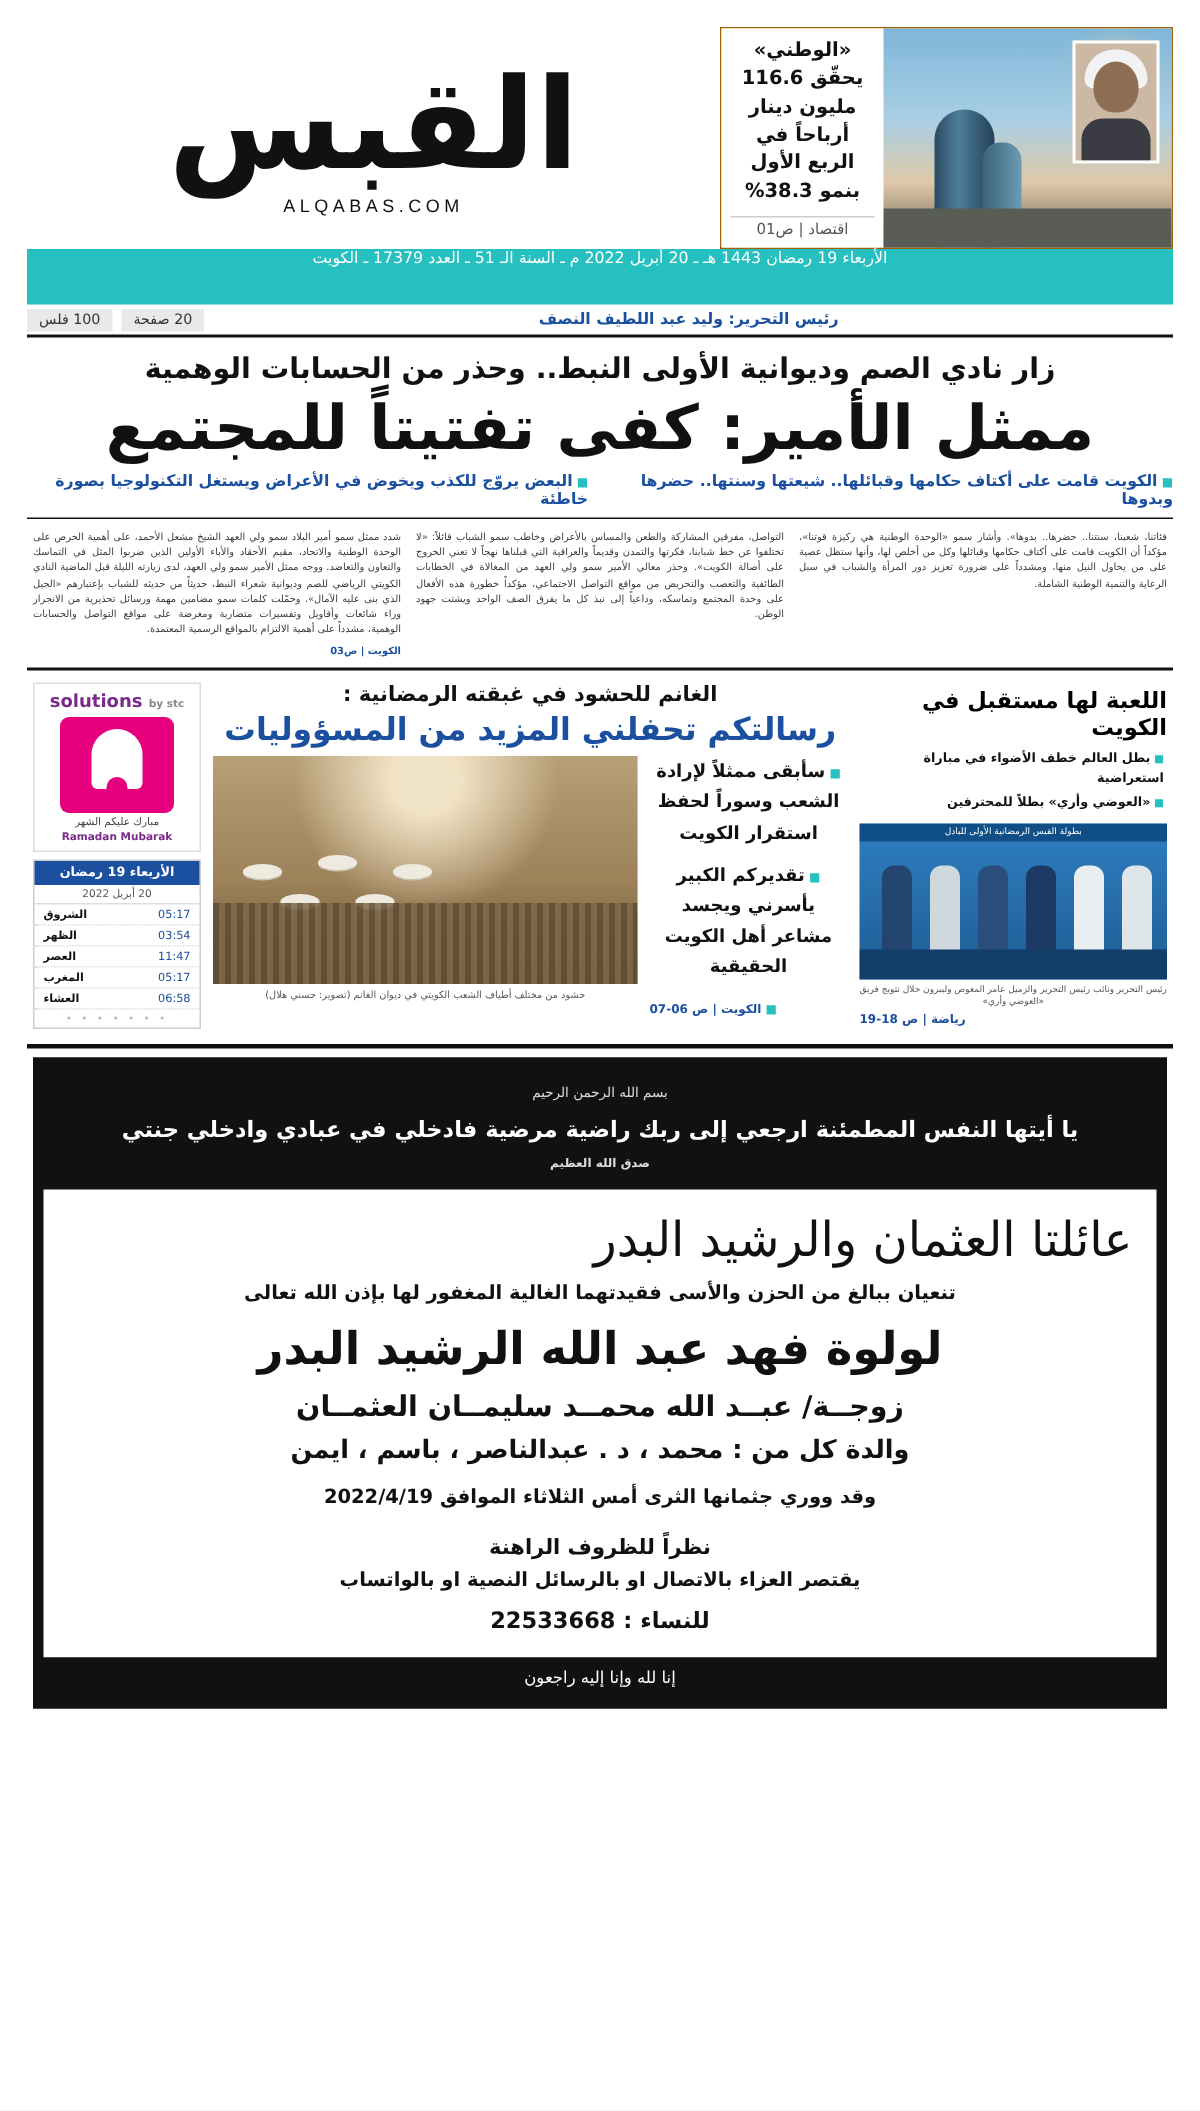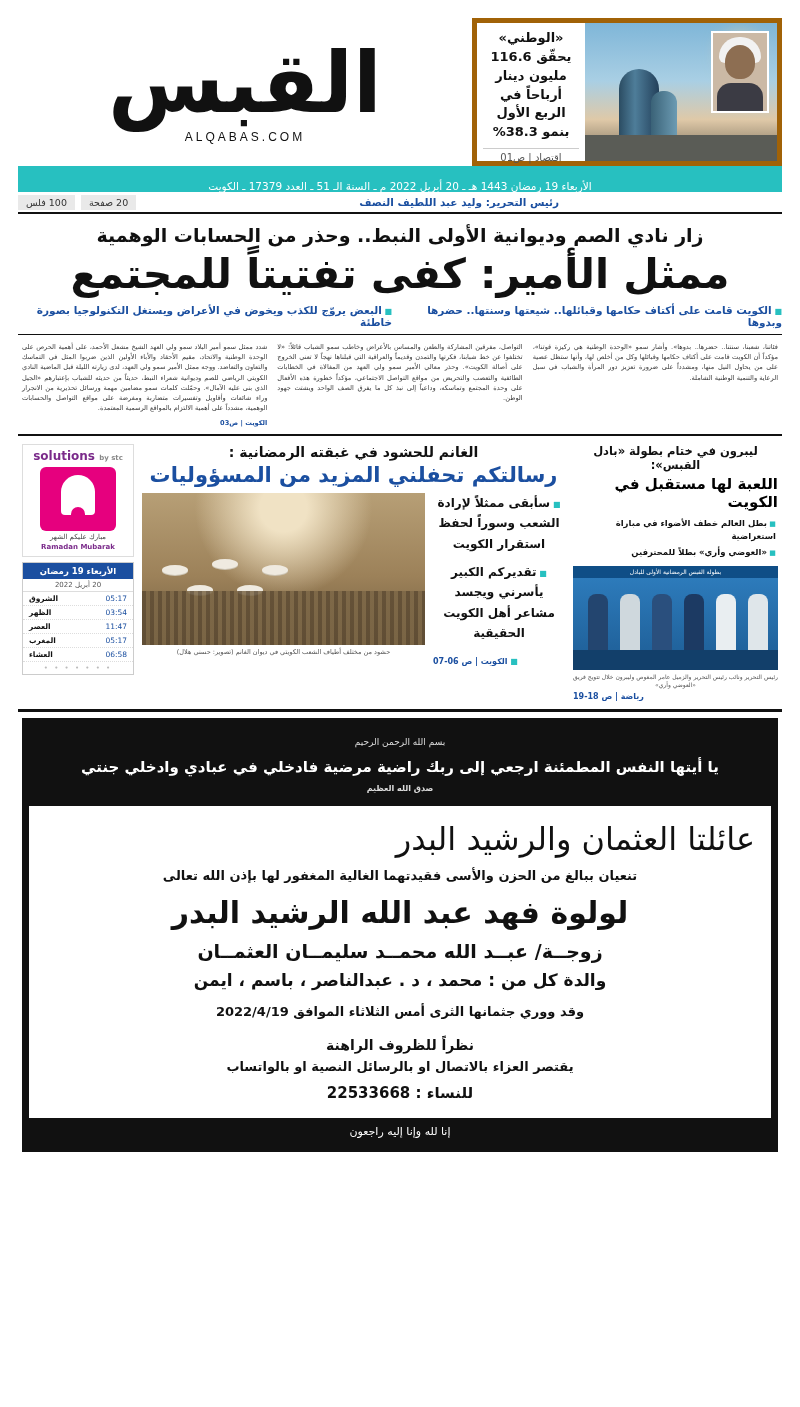--- a/index.html
+++ b/index.html
@@ -5,36 +5,36 @@
   html,body{margin:0;padding:0;background:#e9e9e9;}
   body{font-family:"DejaVu Sans","Liberation Sans",sans-serif;}
   .page{width:800px;height:1407px;margin:0 auto;background:#ffffff;position:relative;overflow:hidden;}
   .sheet{position:absolute;left:18px;top:18px;width:764px;height:1371px;background:#fff;}
 
   
   .masthead{display:flex;flex-direction:row-reverse;align-items:stretch;height:148px;border-bottom:0;}
   .logo-block{flex:1;display:flex;flex-direction:column;align-items:center;justify-content:center;padding-top:6px;}
   .logo-ar{font-size:84px;font-weight:bold;line-height:.9;color:#111;letter-spacing:-2px;}
   .logo-en{font-size:12px;letter-spacing:3px;color:#111;margin-top:8px;font-family:"Liberation Sans",sans-serif;}
-  .promo{width:300px;display:flex;flex-direction:row-reverse;border:5px solid #a16207;}
+  .promo{width:300px;display:flex;flex-direction:row-reverse;border:1px solid #a16207;}
   .promo-text{width:96px;background:#fff;padding:6px 6px 4px;text-align:center;}
   .promo-text .t1{font-size:13px;font-weight:bold;color:#111;line-height:1.45;}
   .promo-text .t2{font-size:10px;color:#555;border-top:1px solid #ccc;margin-top:6px;padding-top:3px;}
   .promo-img{flex:1;position:relative;background:linear-gradient(#7fb6d8 0%,#a9cfe4 42%,#dfc9a8 70%,#6d6353 100%);overflow:hidden;}
   .tower{position:absolute;left:34px;bottom:0;width:40px;height:92px;background:linear-gradient(90deg,#2b4c62,#4e7d99 40%,#23405a);border-radius:20px 20px 0 0;}
   .tower2{position:absolute;left:66px;bottom:0;width:26px;height:70px;background:linear-gradient(90deg,#3a6277,#6c9bb3);border-radius:12px 12px 0 0;}
   .skyline{position:absolute;left:0;right:0;bottom:0;height:26px;background:#5a5c56;}
   .sun{position:absolute;right:26px;top:18px;width:22px;height:22px;border-radius:50%;background:#ffdca0;box-shadow:0 0 18px 8px rgba(255,220,160,.6);}
   .portrait{position:absolute;right:8px;top:8px;width:54px;height:78px;background:#cbb9a5;border:2px solid #fff;overflow:hidden;}
   .portrait .head{position:absolute;left:12px;top:12px;width:30px;height:34px;border-radius:50% 50% 45% 45%;background:#8d6e52;}
   .portrait .ghutra{position:absolute;left:6px;top:4px;width:42px;height:26px;background:#f2f2f2;border-radius:20px 20px 6px 6px;}
   .portrait .body{position:absolute;left:4px;bottom:0;width:46px;height:28px;background:#3b3b44;border-radius:14px 14px 0 0;}
 
   
-  .infobar{display:flex;flex-direction:row-reverse;align-items:flex-end;background:#27c0c0;color:#fff;height:26px;font-size:10.5px;padding:0 8px;}
+  .infobar{display:flex;flex-direction:row-reverse;align-items:flex-start;background:#27c0c0;color:#fff;height:37px;font-size:10.5px;padding:0 8px;}
   .infobar .seg{padding:0 10px;white-space:nowrap;}
   .infobar .spacer{flex:1;}
   .subbar{display:flex;flex-direction:row-reverse;align-items:center;height:20px;font-size:9.5px;color:#333;border-bottom:2px solid #111;}
   .subbar .price{background:#e9e9e9;color:#333;padding:2px 8px;}
   .subbar .pages{background:#e9e9e9;color:#333;padding:2px 8px;margin-left:6px;}
   .subbar .editor{flex:1;text-align:center;color:#1b4fa0;font-weight:bold;font-size:10.5px;}
 
   
   .kicker{text-align:center;font-size:19px;font-weight:bold;color:#111;padding:10px 6px 2px;}
   .headline{text-align:center;font-size:41px;font-weight:bold;color:#111;letter-spacing:-1px;padding:2px 6px 6px;}
@@ -241,21 +241,20 @@
         </div>
         <div class="c-list">
           <div>سأبقى ممثلاً لإرادة الشعب وسوراً لحفظ استقرار الكويت</div>
           <div>تقديركم الكبير يأسرني ويجسد مشاعر أهل الكويت الحقيقية</div>
           <div class="c-ref">الكويت | ص 06-07</div>
         </div>
       </div>
     </div>
 
     <div class="panel-left">
-      <div class="l-sup">ليبرون في ختام بطولة «بادل القبس»:</div>
       <div class="l-head">اللعبة لها مستقبل في الكويت</div>
       <div class="l-b">بطل العالم خطف الأضواء في مباراة استعراضية</div>
       <div class="l-b">«العوضي وأري» بطلاً للمحترفين</div>
       <div class="l-photo">
         <div class="band">بطولة القبس الرمضانية الأولى للبادل</div>
         <div class="p" style="right:10px;background:#dfe6ea"></div>
         <div class="p" style="right:42px;background:#e9eef1"></div>
         <div class="p" style="right:74px;background:#1c3a63"></div>
         <div class="p" style="right:106px;background:#2a4f7d"></div>
         <div class="p" style="right:138px;background:#cfd8dd"></div>

